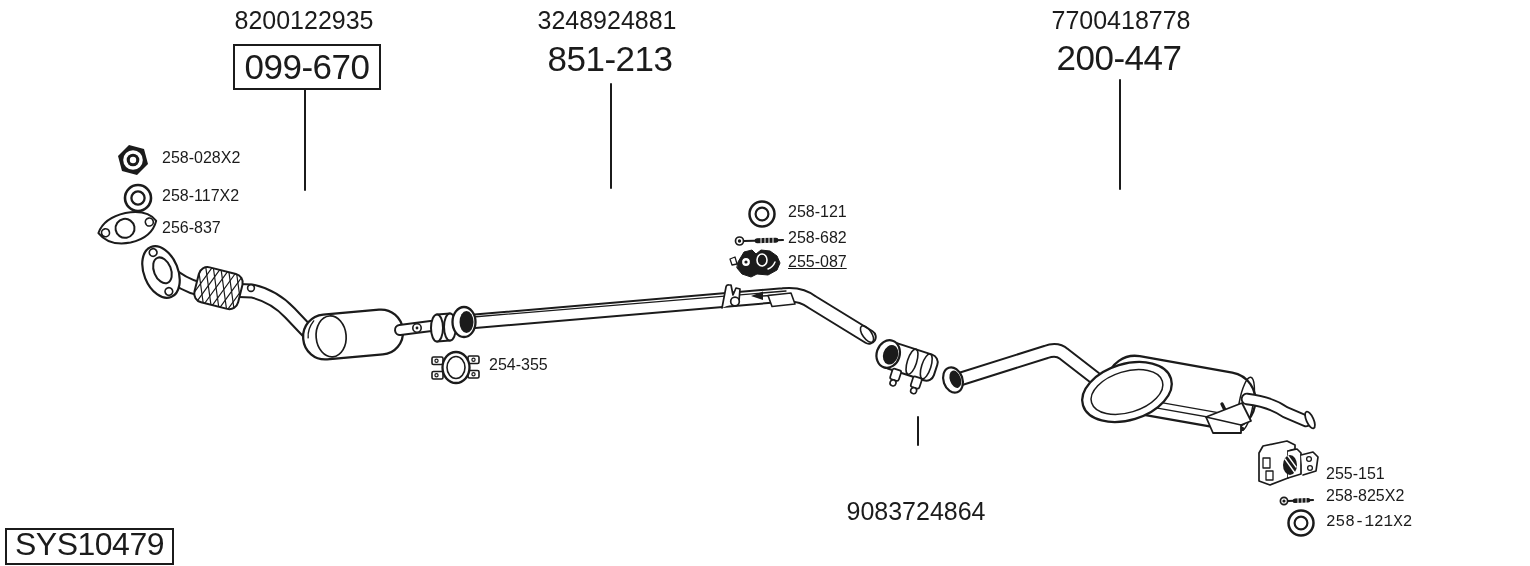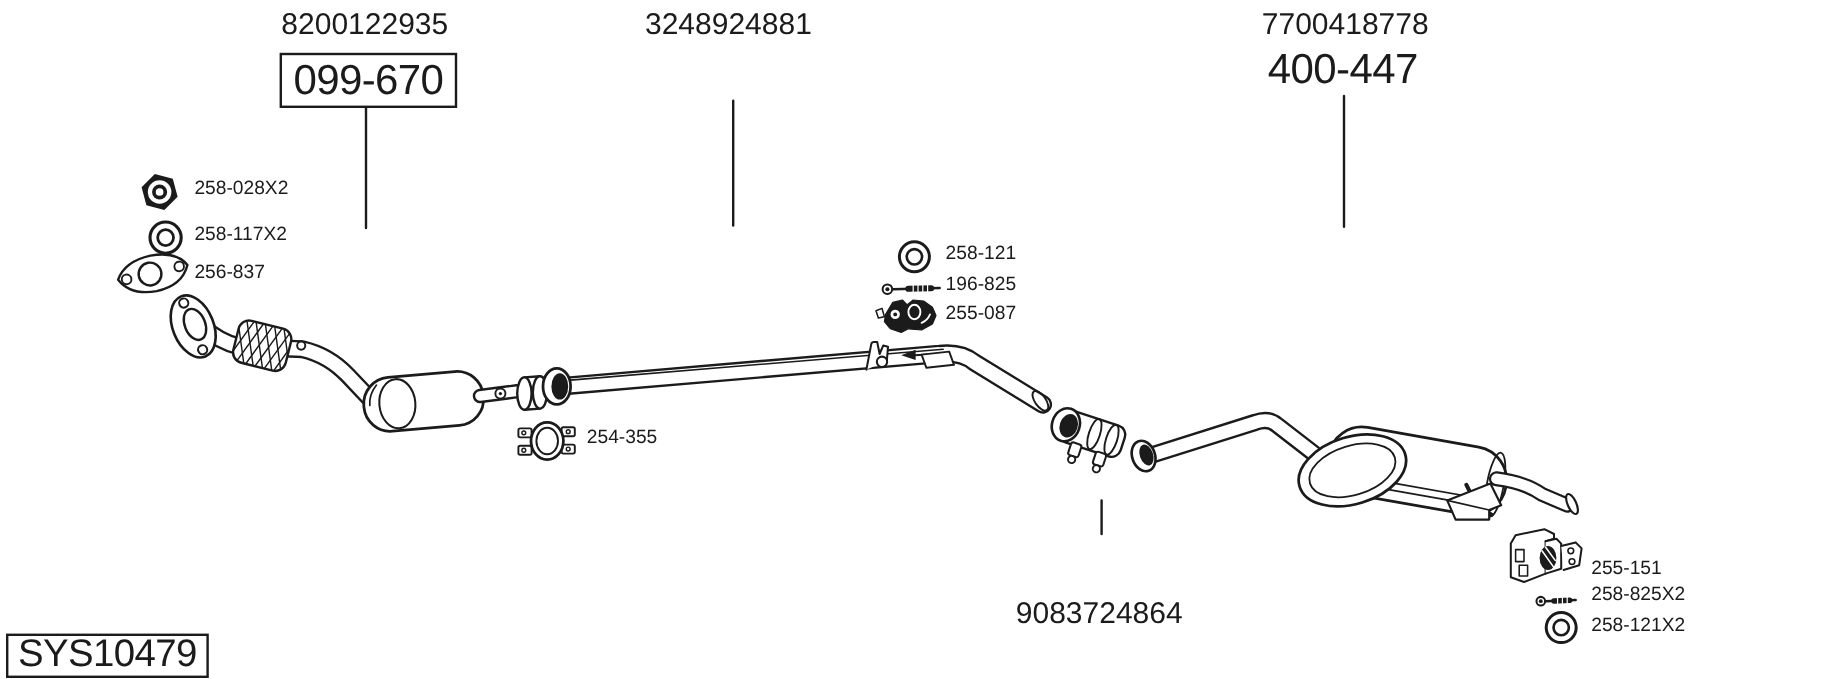--- a/index.html
+++ b/index.html
@@ -240,37 +240,38 @@
 
     </g>
   </svg>
 
   <div class="lbl ref" style="left:304px;top:7px;">8200122935</div>
   <div class="boxed pn-box">
     <span>099-670</span>
   </div>
 
   <div class="lbl ref" style="left:607px;top:7px;">3248924881</div>
+  <div class="lbl big" style="left:610px;top:41px;">851-213</div>
 
   <div class="lbl ref" style="left:1121px;top:7px;">7700418778</div>
-  <div class="lbl big" style="left:1119px;top:40px;">400-447</div>
+  <div class="lbl big" style="left:1119px;top:40px;">200-447</div>
 
   <div class="lbl ref" style="left:916px;top:498px;">9083724864</div>
 
   <div class="lbl part" style="left:162px;top:150px;">258-028X2</div>
   <div class="lbl part" style="left:162px;top:188px;">258-117X2</div>
   <div class="lbl part" style="left:162px;top:220px;">256-837</div>
 
   <div class="lbl part" style="left:788px;top:204px;">258-121</div>
-  <div class="lbl part" style="left:788px;top:230px;">196-825</div>
-  <div class="lbl part" style="left:788px;top:254px;">255-087</div>
+  <div class="lbl part" style="left:788px;top:230px;">258-682</div>
+  <div class="lbl part" style="left:788px;top:254px;text-decoration:underline;">255-087</div>
 
   <div class="lbl part" style="left:489px;top:357px;">254-355</div>
 
   <div class="lbl part" style="left:1326px;top:466px;">255-151</div>
   <div class="lbl part" style="left:1326px;top:488px;">258-825X2</div>
-  <div class="lbl part" style="left:1326px;top:514px;">258-121X2</div>
+  <div class="lbl part" style="left:1326px;top:514px;font-family:Liberation Mono, monospace;">258-121X2</div>
 
   <div class="boxed sys-box">
     <span>SYS10479</span>
   </div>
 
 </div>
 
 </body></html>

